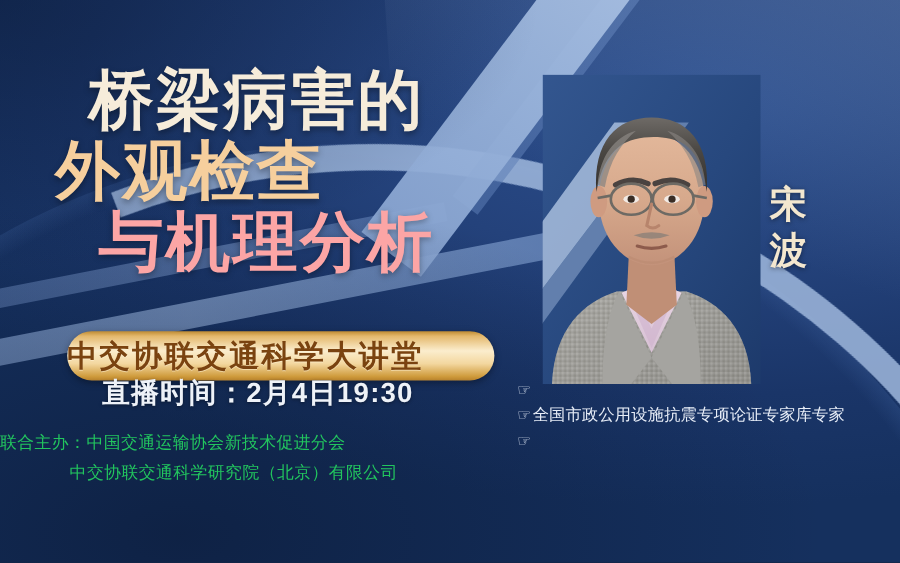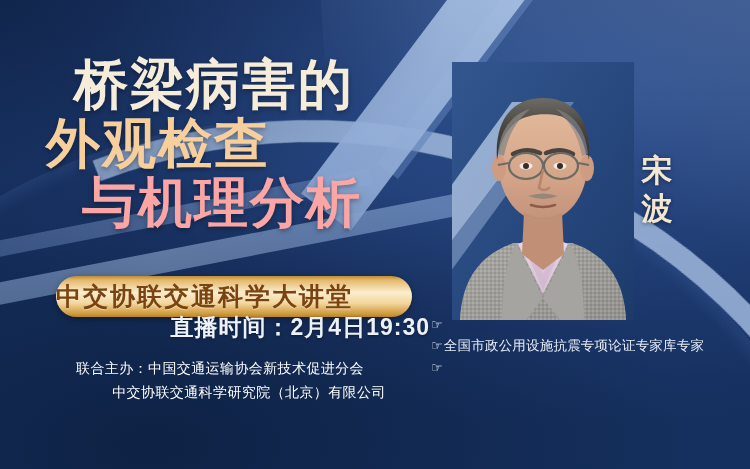--- a/index.html
+++ b/index.html
@@ -141,40 +141,39 @@
     color:#7a4310;
     letter-spacing:2px;
     white-space:nowrap;
     text-shadow:0 1px 0 rgba(255,245,220,.5);
   }
 
   
   .livetime{
     position:absolute;
     left:0;top:312px;width:430px;
-    text-align:right;
+    text-align:center;
     font-size:23px;font-weight:bold;
     color:#eef2f8;
     letter-spacing:1px;
     white-space:nowrap;
     text-shadow:0 1px 3px rgba(0,0,0,.4);
   }
 
   
   .orgs{
     position:absolute;
     left:0;top:356px;width:440px;
-    text-align:center;
-    color:#ffffff;
+    color:#22c55e;
     font-size:14px;
     line-height:1.75;
     letter-spacing:.4px;
   }
   .orgs .o-row{white-space:nowrap;}
-  .orgs .o-indent{padding-left:58px;font-family:Liberation Serif, serif;}
+  .orgs .o-indent{padding-left:58px;}
 
   
   .photo{
     position:absolute;
     left:452px;top:62px;
     width:182px;height:258px;
     overflow:hidden;
   }
   .photo svg{display:block;}
 

